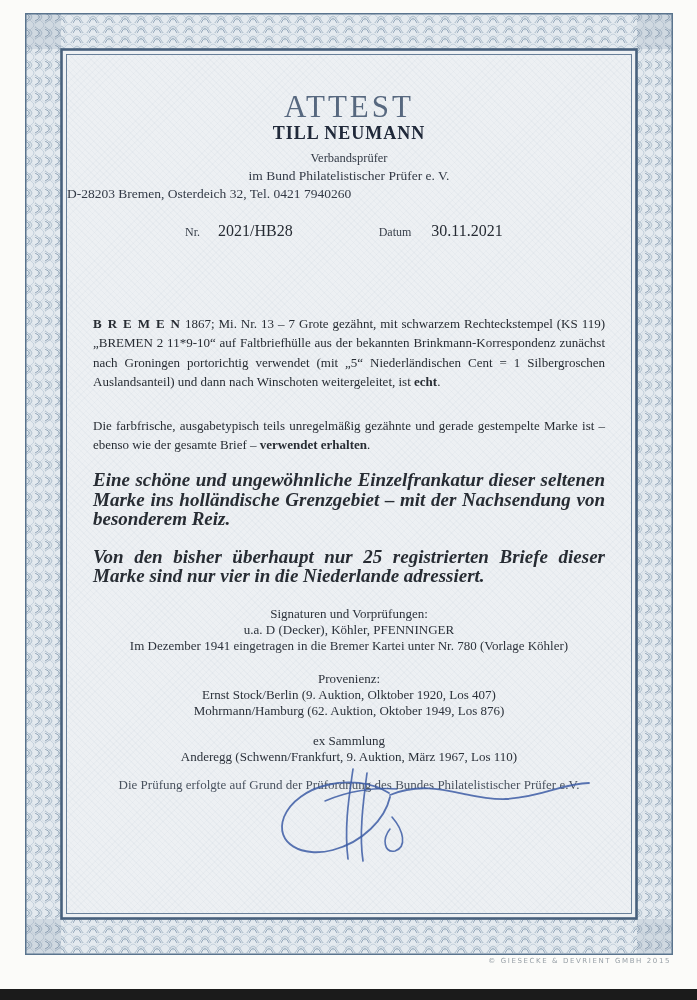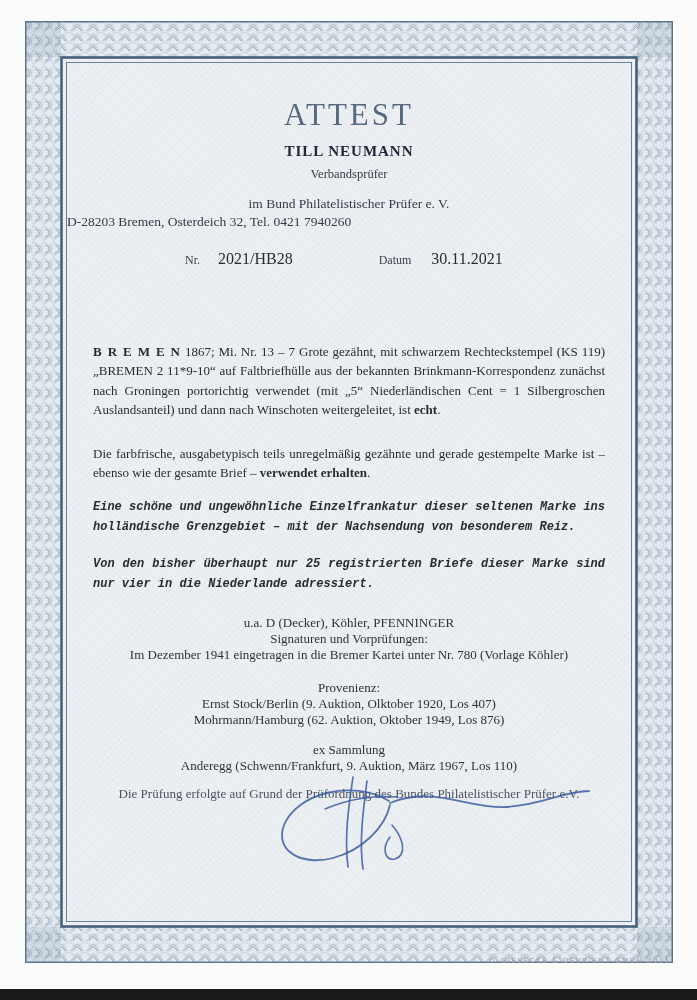--- a/index.html
+++ b/index.html
@@ -2,60 +2,60 @@
 <html><head>
 <meta charset="utf-8">
 <style>
   html,body{margin:0;padding:0;}
   body{
     width:697px;height:1000px;position:relative;overflow:hidden;
     background:#fbfbf9;
     font-family:"Liberation Serif","DejaVu Serif",serif;
   }
   .certificate{
-    position:absolute;left:25px;top:21px;width:648px;height:716px;
+    position:absolute;left:25px;top:13px;width:648px;height:716px;
     background:#a3a3a3;
   }
   .border-art{position:absolute;left:0;top:0;}
   .content{
     position:absolute;left:42px;top:42px;width:564px;height:858px;
     color:#262b33;
     background:
       repeating-linear-gradient(45deg, rgba(120,145,170,0.05) 0 1px, transparent 1px 4px),
       repeating-linear-gradient(-45deg, rgba(120,145,170,0.04) 0 1px, transparent 1px 5px);
   }
   .title{
     margin-top:36px;text-align:center;
     font-size:31px;line-height:32px;letter-spacing:3px;color:#57687f;
   }
   .examiner{
-    margin-top:12px;text-align:center;
-    font-size:15px;font-weight:bold;letter-spacing:1px;color:#20293a;
+    text-align:center;
+    font-size:18px;font-weight:bold;letter-spacing:1px;color:#20293a;
   }
   .role{margin-top:7px;text-align:center;font-size:12.5px;color:#333a46;}
-  .org{margin-top:14px;text-align:center;font-size:13.5px;color:#333a46;}
+  .org{margin-top:2px;text-align:center;font-size:13.5px;color:#333a46;}
   .address{margin-top:2px;text-align:left;font-size:13.5px;color:#333a46;}
   .meta{
     display:flex;align-items:baseline;margin:20px 0 0 118px;
   }
   .meta .lbl{font-size:12px;color:#39404b;}
   .meta .val{font-size:16px;color:#262b33;}
   .meta .nr-val{margin-left:18px;}
   .meta .dt-lbl{margin-left:86px;text-align:center;}
   .meta .dt-val{margin-left:20px;}
   .para{
     padding:0 26px;text-align:justify;
     font-size:13px;line-height:19.4px;color:#272c33;
   }
   .para1{margin-top:74px;}
   .para2{margin-top:24px;}
   .ital{
     padding:0 26px;text-align:justify;
-    font-size:12px;line-height:19.4px;color:#272c33;
-    font-weight:bold;font-style:italic;font-family:Liberation Mono, monospace;
+    font-size:19px;line-height:19.4px;color:#272c33;
+    font-weight:bold;font-style:italic;
   }
   .it1{margin-top:16px;}
   .it2{margin-top:18px;}
   .cblock{text-align:center;font-size:13px;line-height:16px;color:#2b313a;}
   .sigblock{margin-top:21px;}
   .prov{margin-top:17px;}
   .exs{margin-top:14px;}
   .bold-run{font-weight:bold;}
   .lead-run{font-weight:bold;letter-spacing:1px;}
   .pruef{margin-top:70px;text-align:center;font-size:14px;color:#2b3039;}
@@ -129,22 +129,22 @@
     </div>
 
     <div class="para para2">
       <span>Die farbfrische, ausgabetypisch teils unregelmäßig gezähnte und gerade gestempelte Marke ist – ebenso wie der gesamte Brief – </span><span class="bold-run">verwendet erhalten</span><span>.</span>
     </div>
 
     <div class="ital it1">Eine schöne und ungewöhnliche Einzelfrankatur dieser seltenen Marke ins holländische Grenzgebiet – mit der Nachsendung von besonderem Reiz.</div>
     <div class="ital it2">Von den bisher überhaupt nur 25 registrierten Briefe dieser Marke sind nur vier in die Niederlande adressiert.</div>
 
     <div class="cblock sigblock">
+      <div>Signaturen und Vorprüfungen:</div>
       <div>u.a. D (Decker), Köhler, PFENNINGER</div>
-      <div>Signaturen und Vorprüfungen:</div>
       <div>Im Dezember 1941 eingetragen in die Bremer Kartei unter Nr. 780 (Vorlage Köhler)</div>
     </div>
 
     <div class="cblock prov">
       <div>Provenienz:</div>
       <div>Ernst Stock/Berlin (9. Auktion, Olktober 1920, Los 407)</div>
       <div>Mohrmann/Hamburg (62. Auktion, Oktober 1949, Los 876)</div>
     </div>
 
     <div class="cblock exs">

